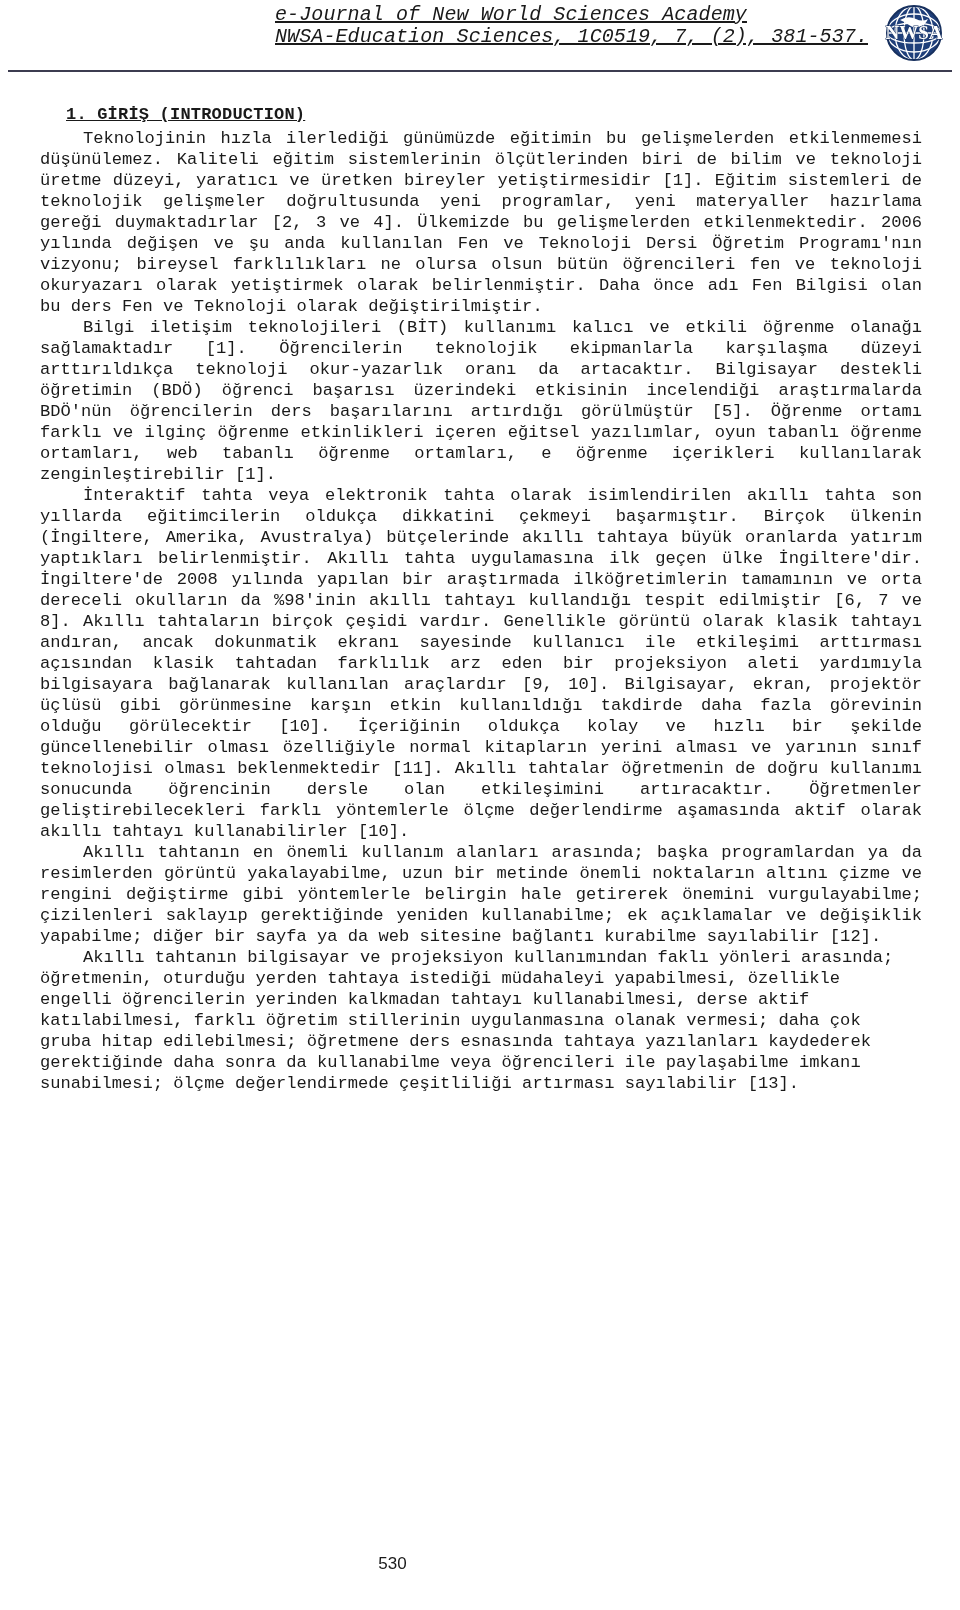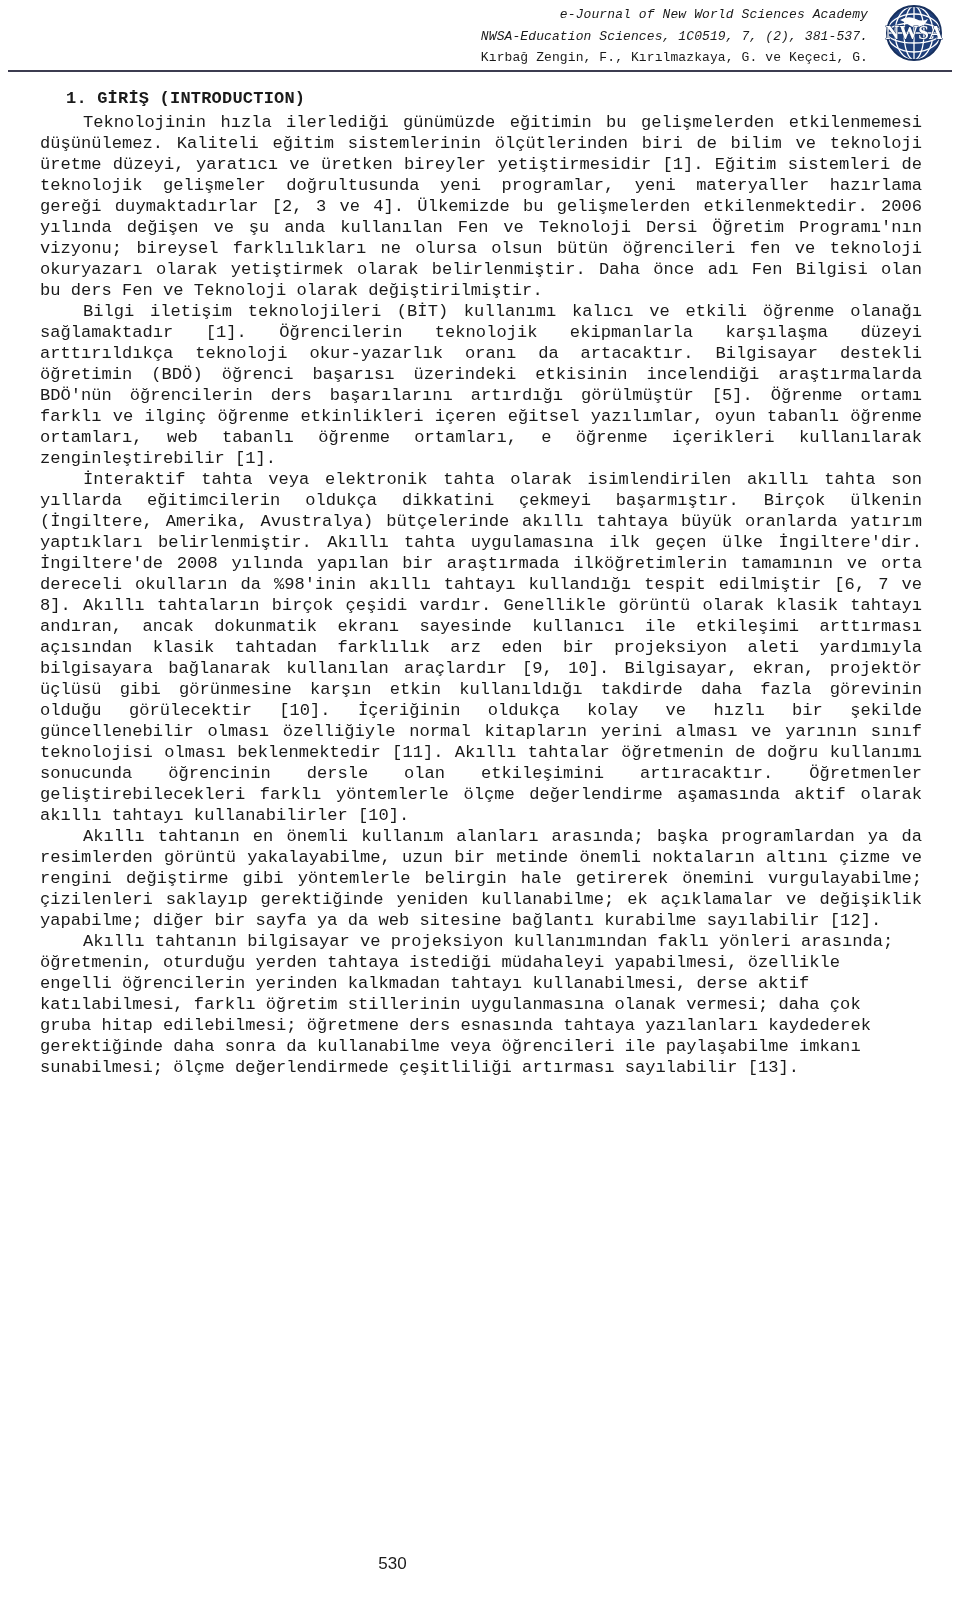--- a/index.html
+++ b/index.html
@@ -22,25 +22,25 @@
     position: absolute;
     left: 0;
     top: 0;
     width: 960px;
     padding: 4px 0 0 0;
   }
   .header-block {
     position: absolute;
     right: 92px;
     top: 4px;
-    text-align: right;
-    font-size: 13px;
+    font-size: 20px;
     line-height: 21.5px;
     letter-spacing: 0.1px;
     white-space: nowrap;
+    text-decoration: underline;
   }
   .header-line-italic {
     font-style: italic;
   }
   .header-line-plain {
     font-style: normal;
   }
 
   
   .logo-wrap {
@@ -65,23 +65,24 @@
   .content {
     position: absolute;
     left: 40px;
     top: 86px;
     width: 882px;
   }
   .section-heading {
     font-weight: bold;
     font-size: 17px;
     line-height: 26px;
-    margin: 0 0 0 26px;
+    margin: 16px 0 0 26px;
     letter-spacing: 0.2px;
     white-space: nowrap;
+    text-decoration: underline;
   }
   p.para {
     margin: 0;
     font-size: 17.1px;
     line-height: 21px;
     text-align: justify;
     text-indent: 43px;
     letter-spacing: 0px;
     word-spacing: 0px;
     hyphens: none;
@@ -102,21 +103,20 @@
   }
 </style>
 </head>
 <body>
 
 <div class="page-header">
 
   <div class="header-block">
     <div class="header-line-italic">e-Journal of New World Sciences Academy</div>
     <div class="header-line-italic">NWSA-Education Sciences, 1C0519, 7, (2), 381-537.</div>
-    <div class="header-line-plain">Kırbağ Zengin, F., Kırılmazkaya, G. ve Keçeci, G.</div>
   </div>
 
   <div class="logo-wrap">
     <svg width="72" height="62" viewBox="0 0 72 62" xmlns="http://www.w3.org/2000/svg">
       <defs>
         <clipPath id="globeClip">
             <circle cx="36" cy="30" r="27"></circle>
           </clipPath>
       </defs>
       <circle cx="36" cy="30" r="27" fill="#1f3f7a"></circle>

